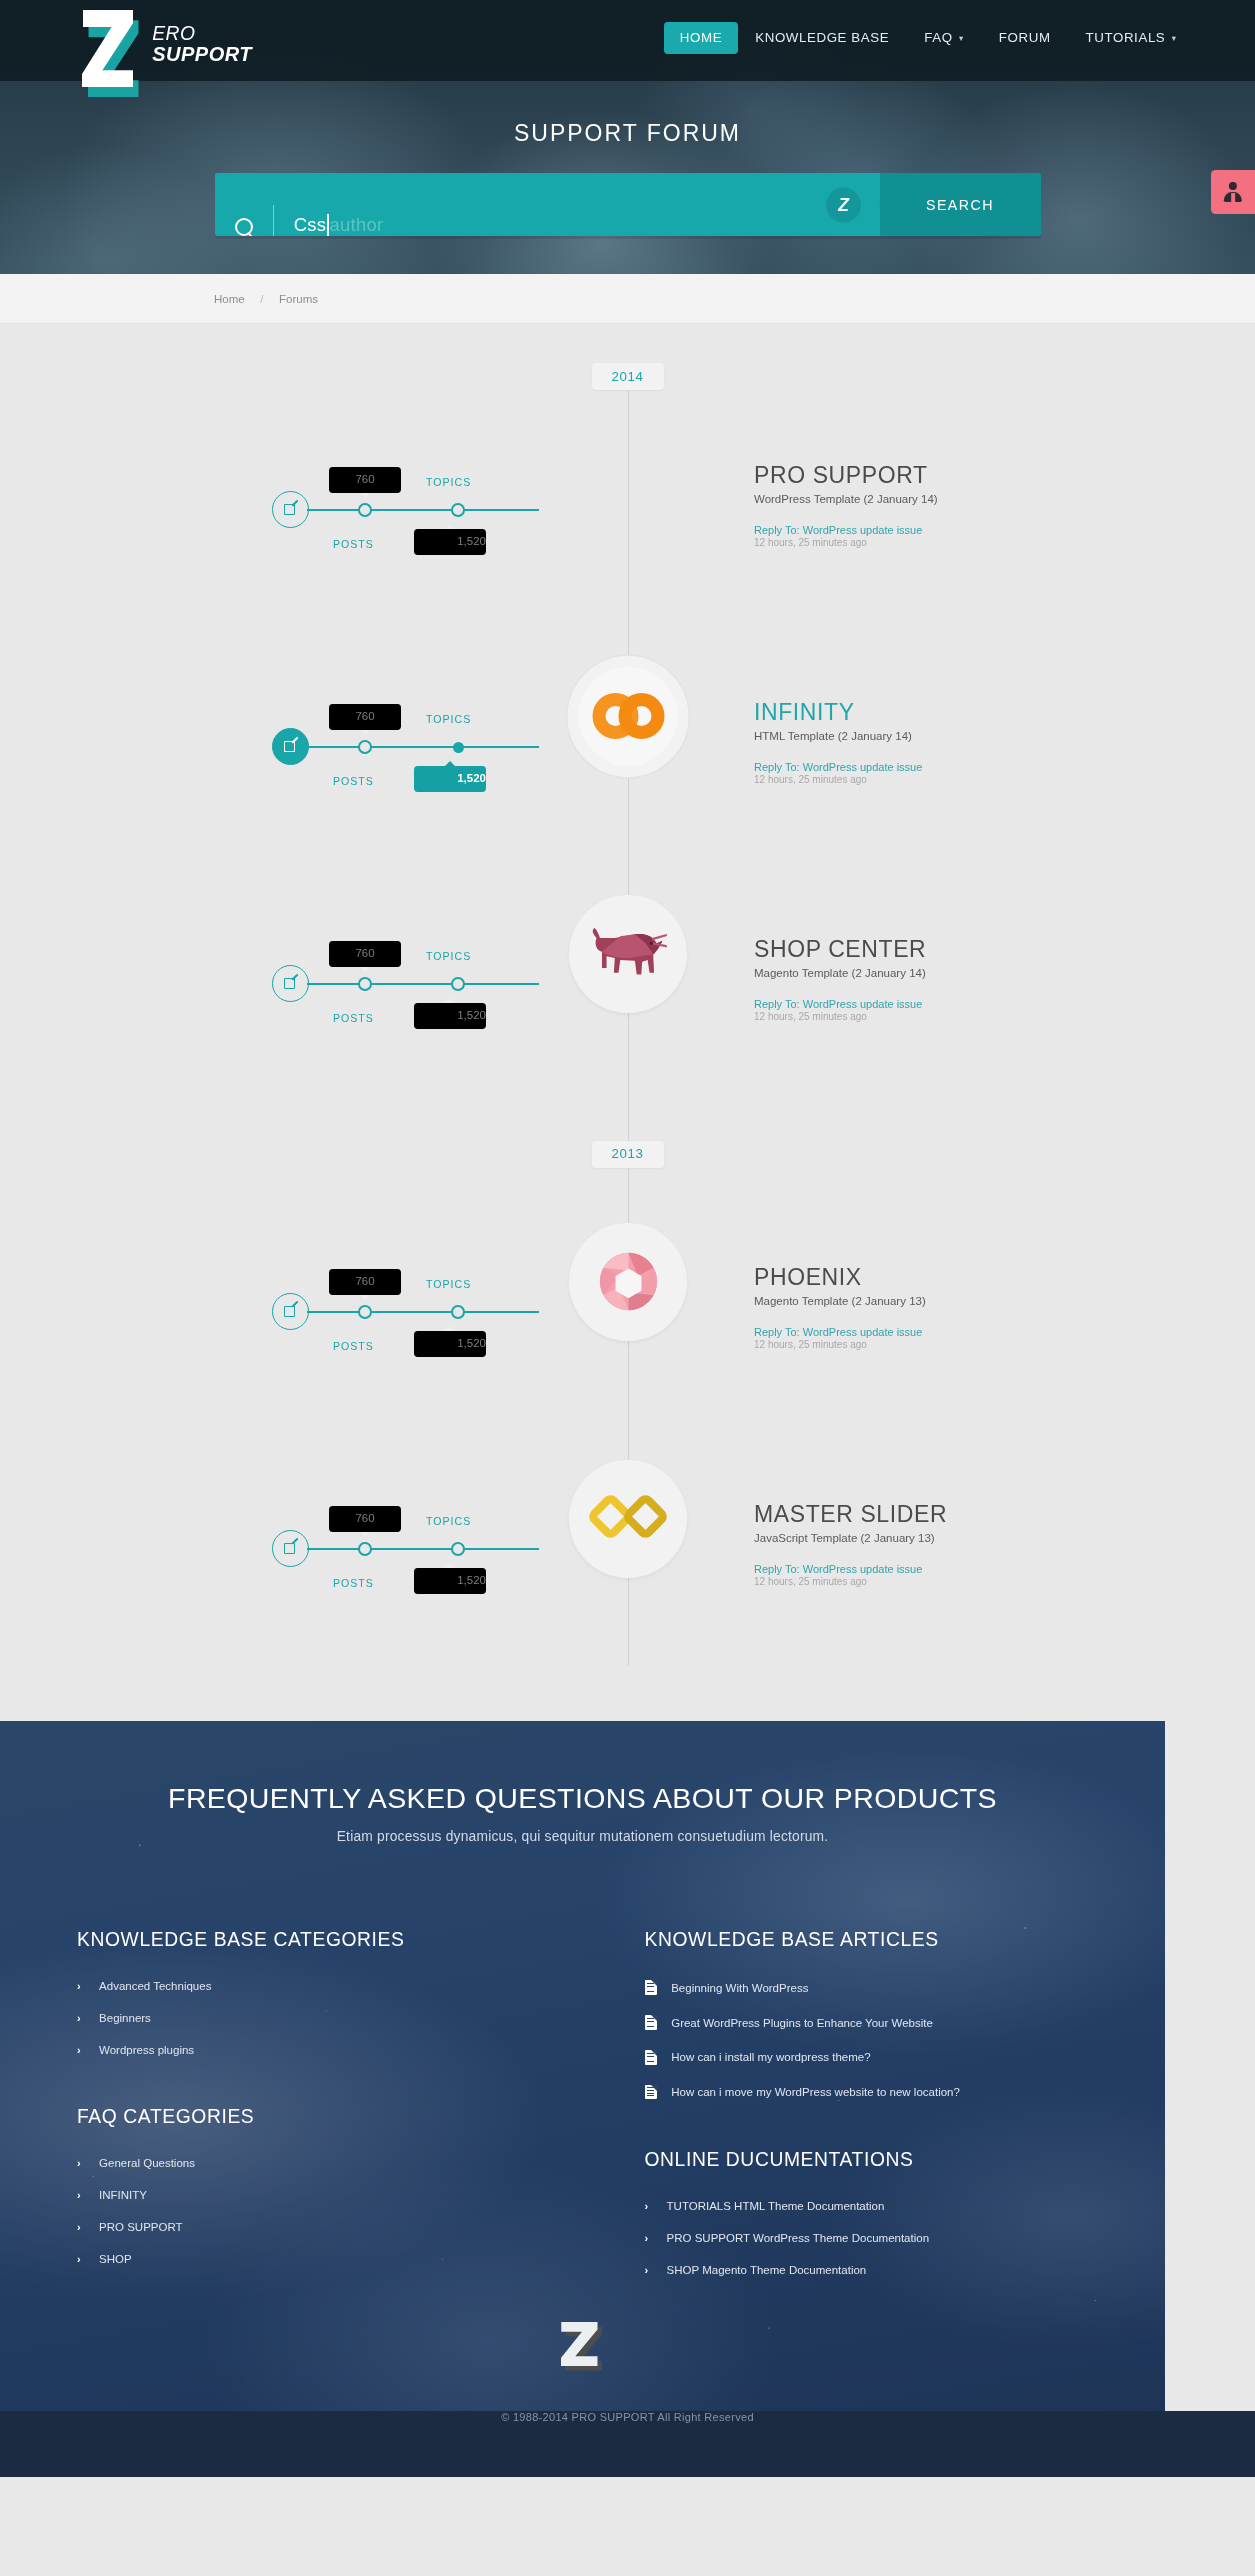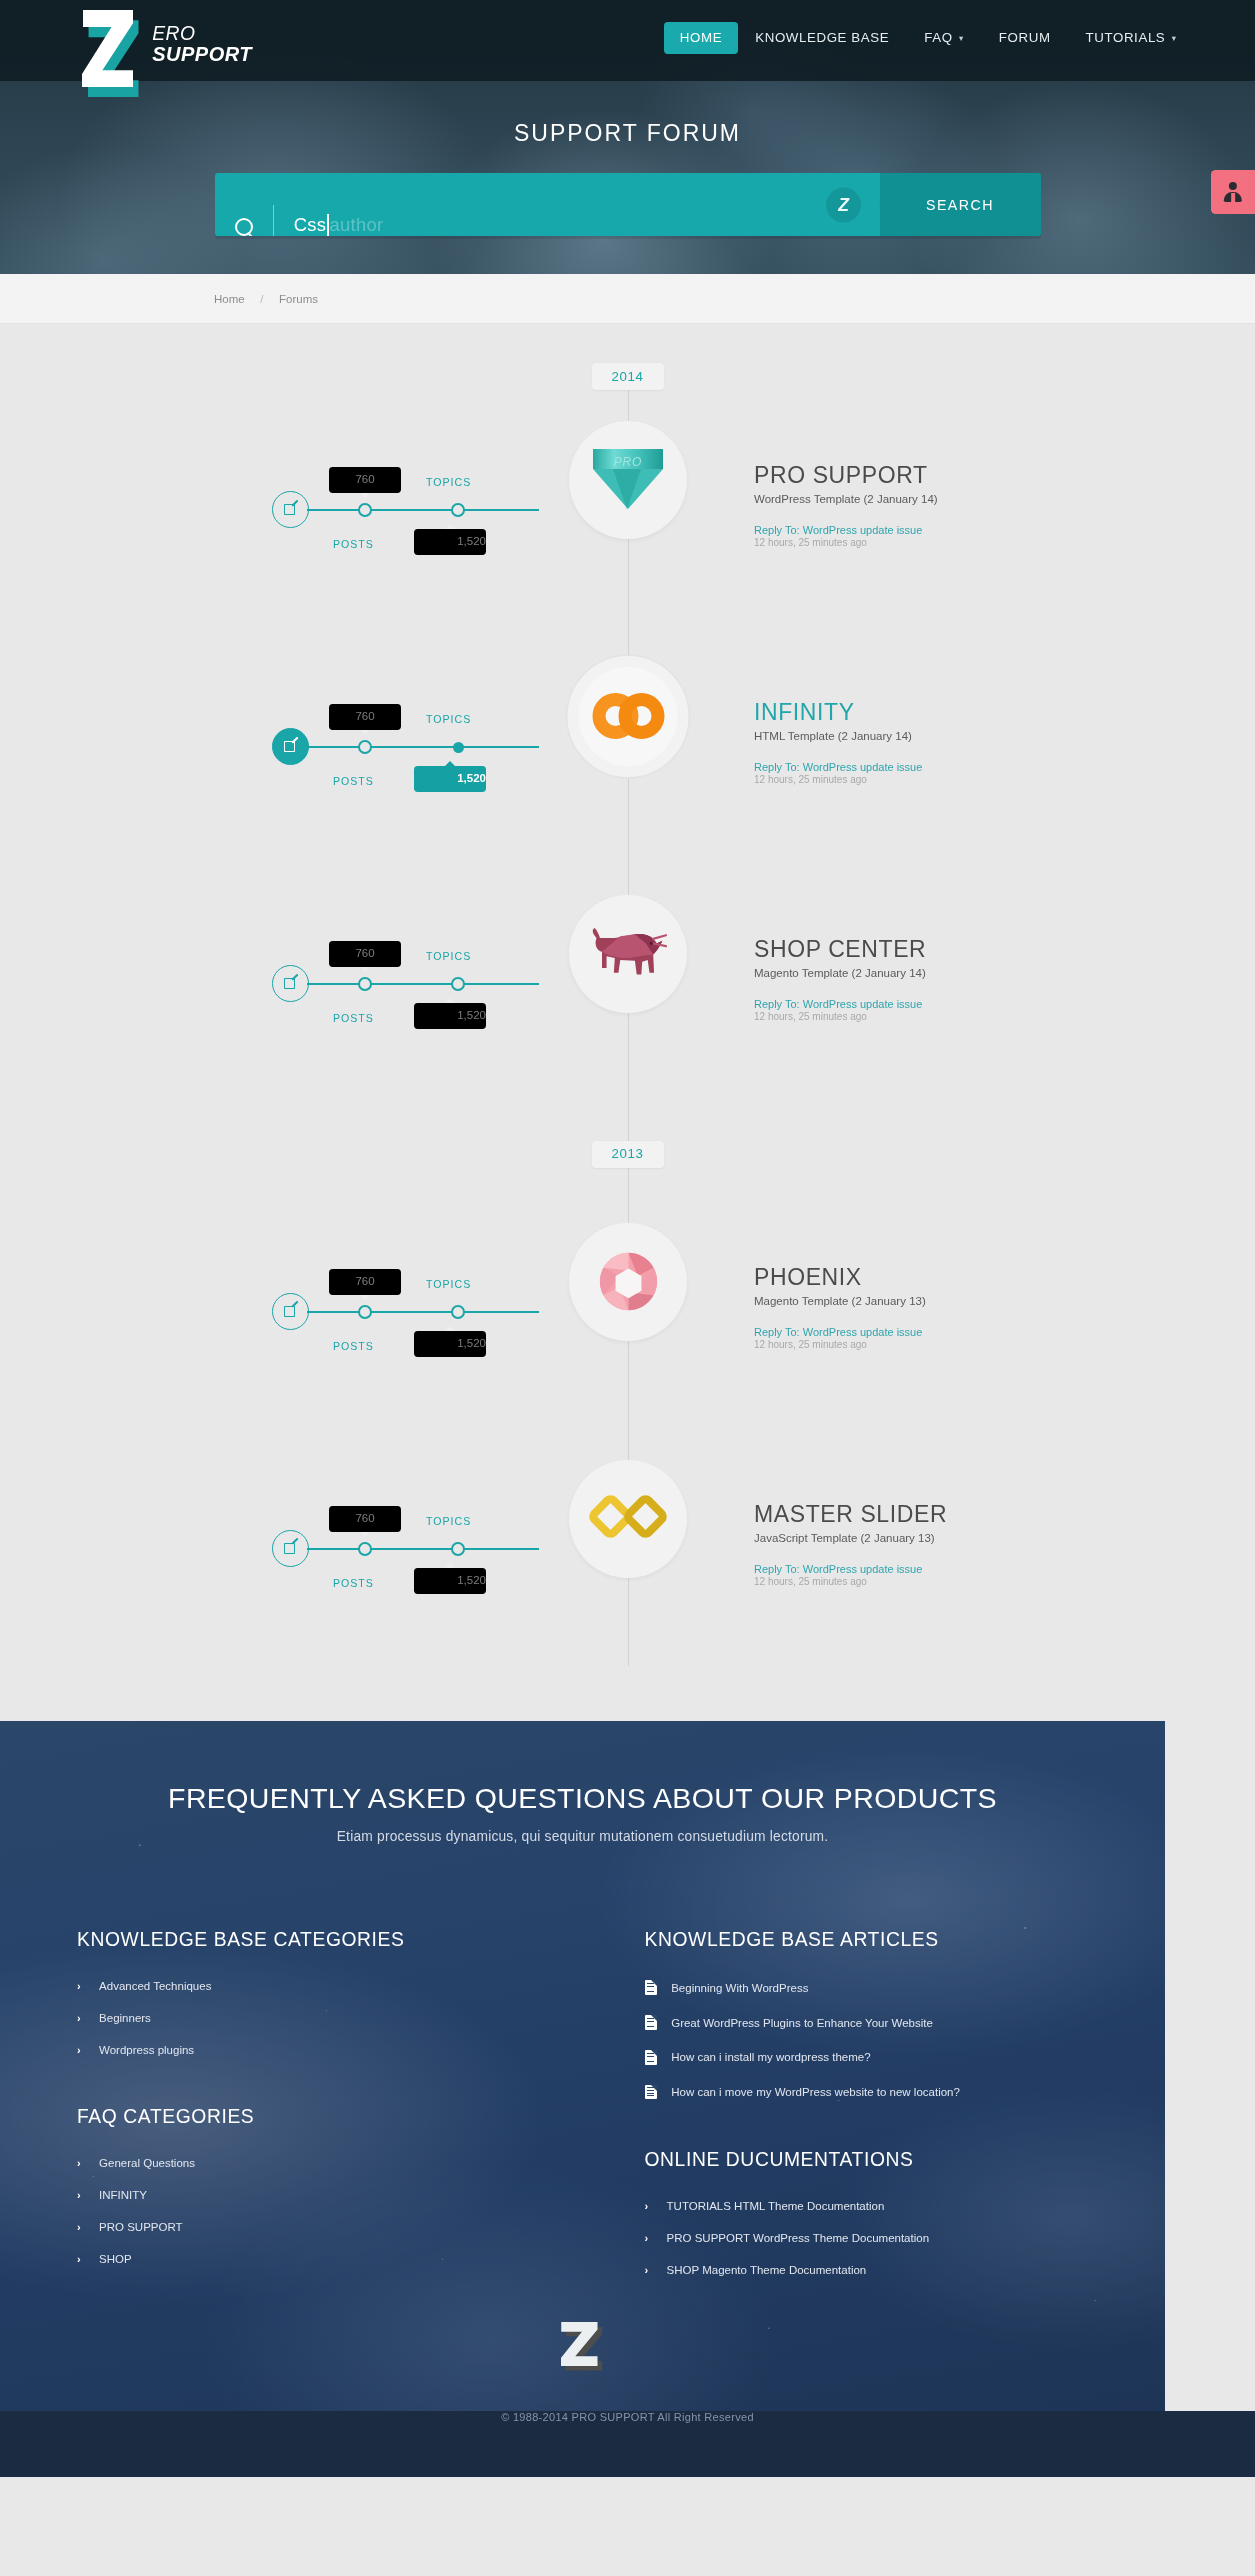--- a/index.html
+++ b/index.html
@@ -459,28 +459,20 @@
             <span class="box"></span>
             <span class="nib"></span>
           </span>
       </div>
       <div class="dot d1"></div>
       <div class="dot d2"></div>
       <div class="bubble top">760</div>
       <div class="lbl posts">POSTS</div>
       <div class="lbl topics">TOPICS</div>
       <div class="bubble bot">1,520</div>
-    </div>
-    <div class="avatar">
-      <span class="g-diamond">
-        <span class="bot"></span>
-          <span class="bot2"></span>
-        <span class="bar"></span>
-          <span class="pro">PRO</span>
-      </span>
     </div>
     <div class="info">
       <h3>PRO SUPPORT</h3>
       <div class="sub">WordPress Template (2 January 14)</div>
       <a href="#" class="reply">Reply To: WordPress update issue</a>
       <div class="ago">12 hours, 25 minutes ago</div>
     </div>
   </div>
 
   <div class="row active">

